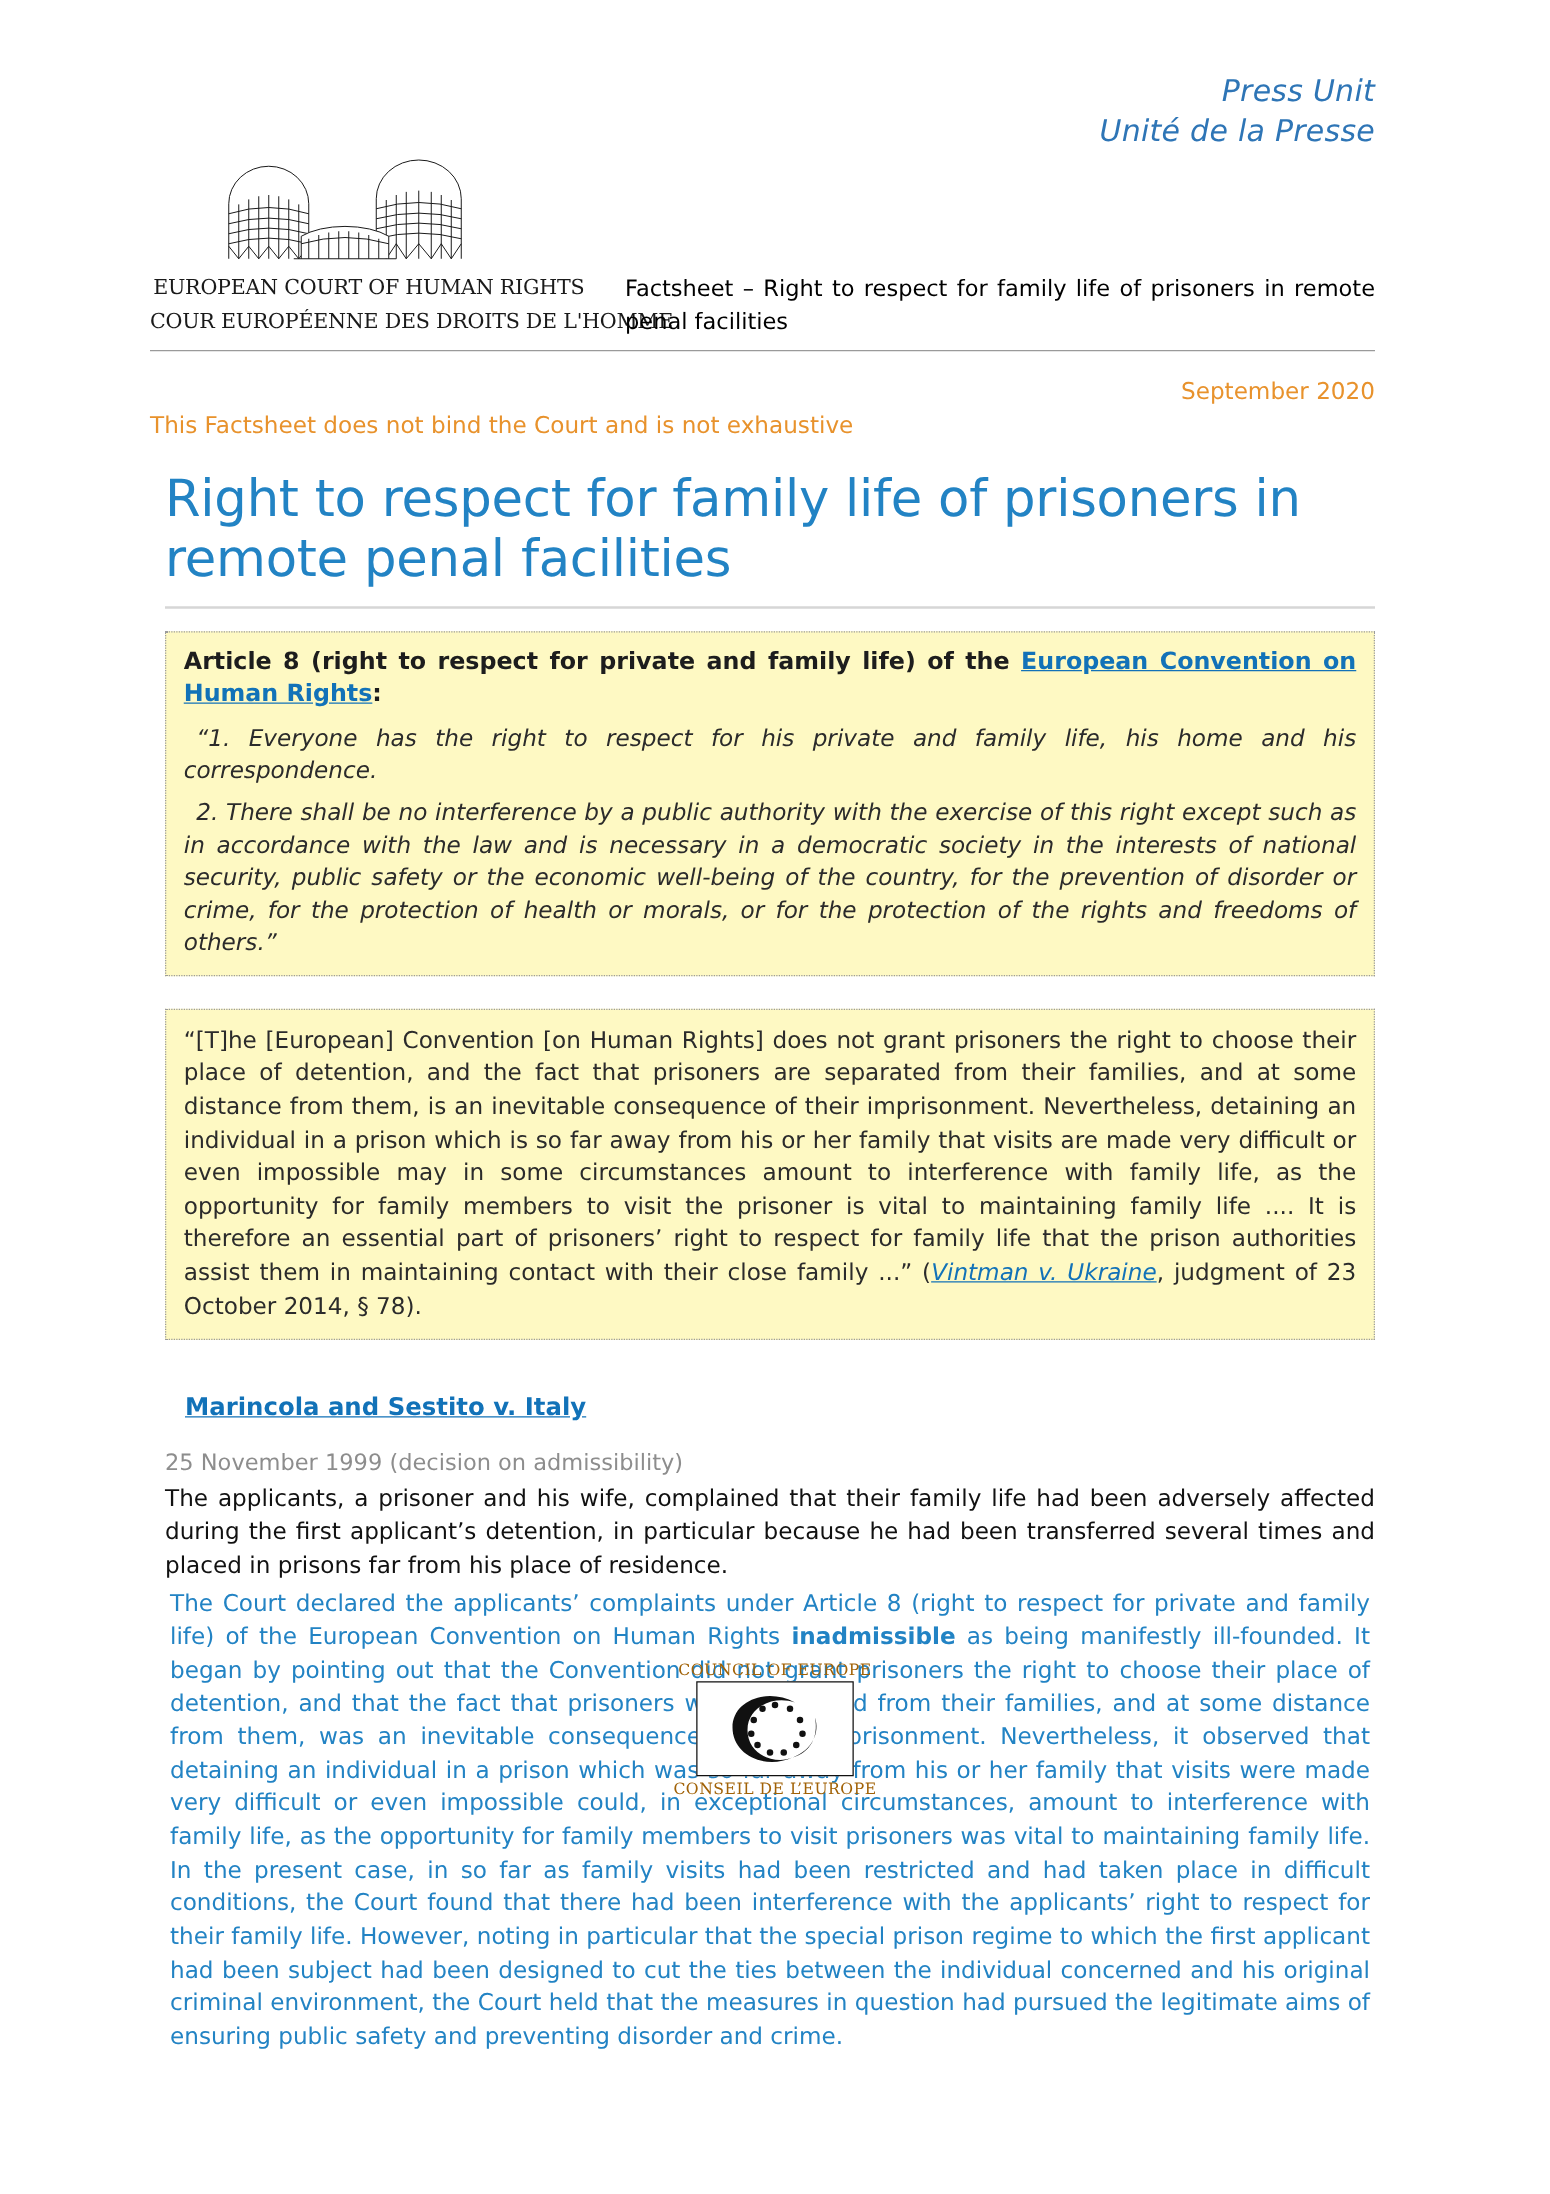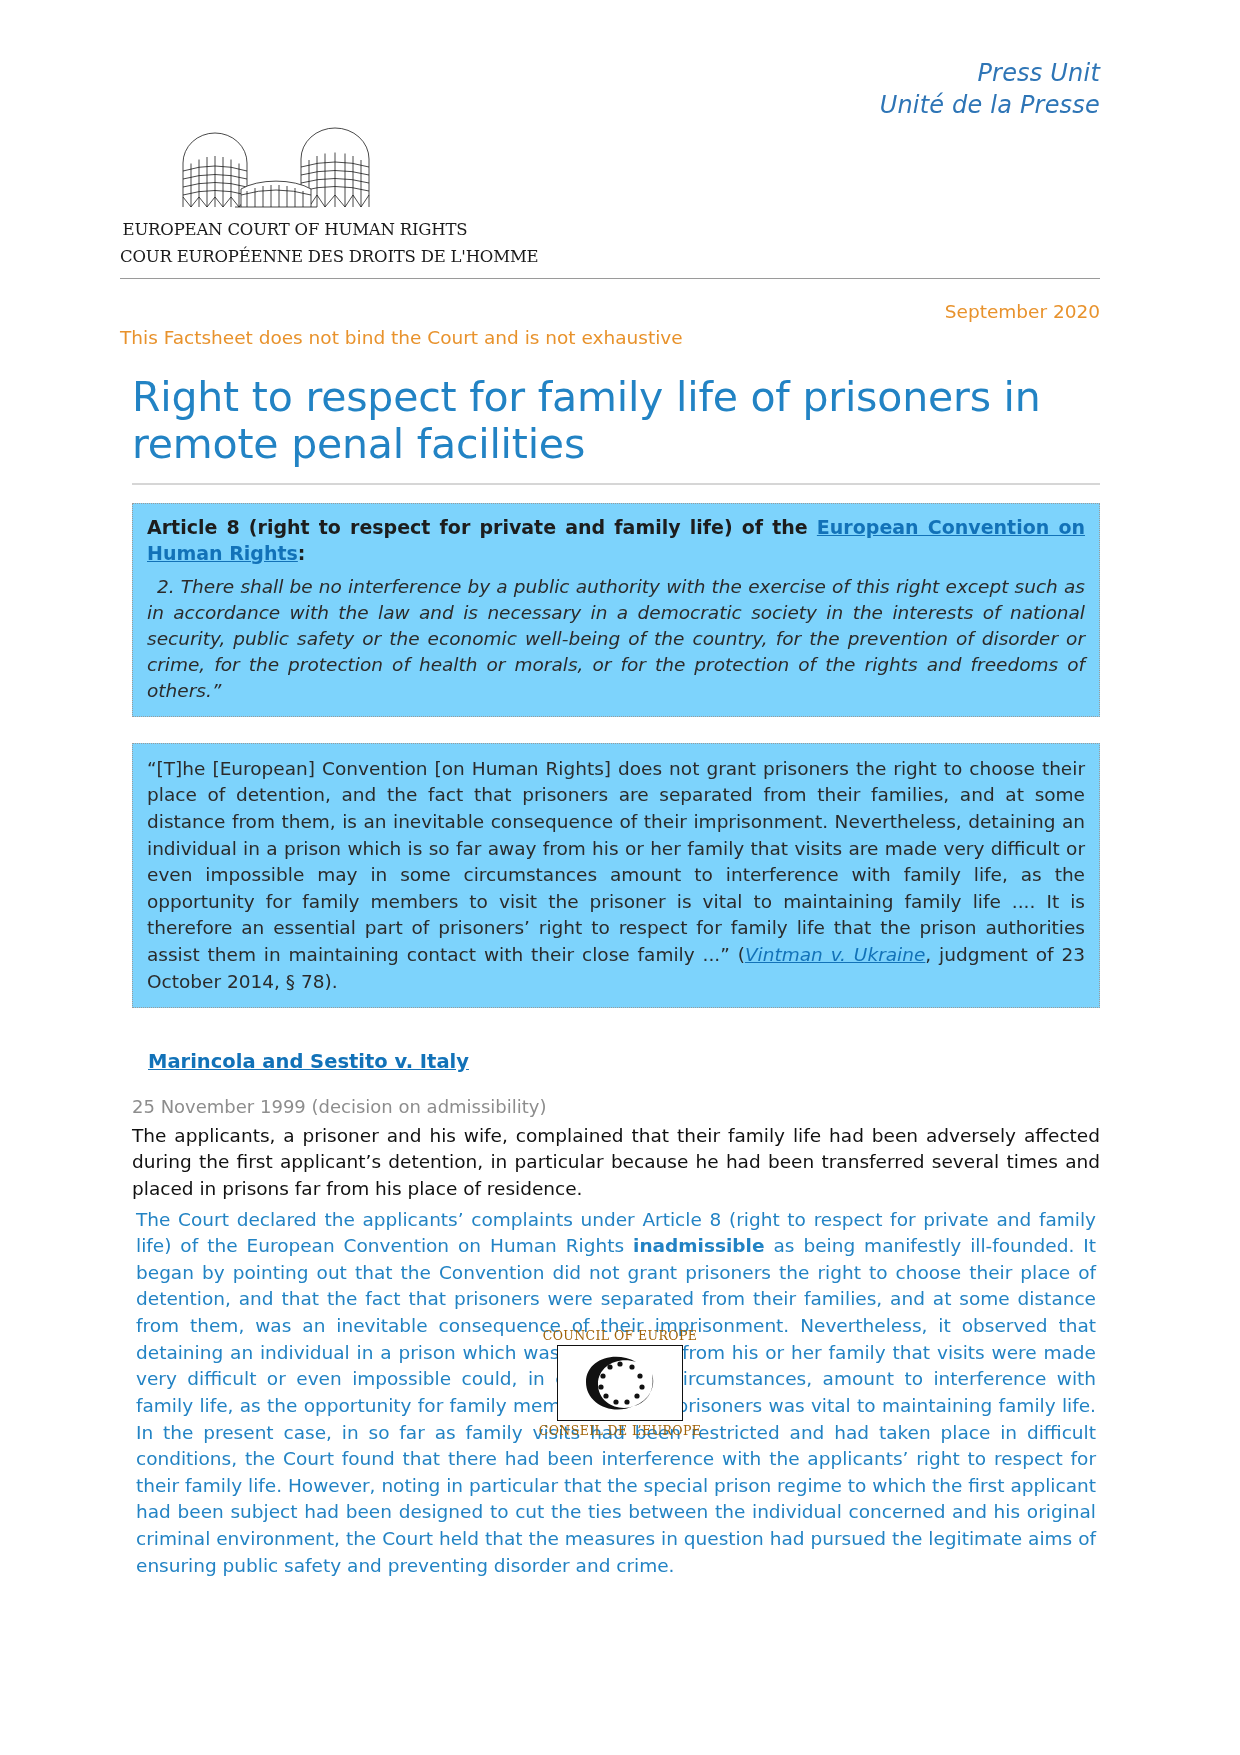--- a/index.html
+++ b/index.html
@@ -99,21 +99,21 @@
   }
   .title-rule {
     border: 0;
     border-top: 2px solid #d6d6d6;
     margin: 14px 0 0 12px;
   }
 
   
   .quote-box {
     border: 1px dotted #9b9b9b;
-    background: #7dd3fc;
+    background: #fef9c3;
     margin: 18px 0 0 12px;
     padding: 10px 14px 12px 14px;
     box-sizing: border-box;
   }
   .quote-box.second {
     margin-top: 26px;
     padding: 12px 14px 12px 14px;
   }
   .art-head {
     font-size: 19px;
@@ -244,31 +244,33 @@
 
           <path d="M76 80 L76 62 A44 20 0 0 1 146 62 L146 80" fill="#ffffff"></path>
           <path d="M76 68 Q111 58 146 68"></path>
           <path d="M82 64 L82 80 M90 61 L90 80 M98 59 L98 80 M106 58 L106 80 M114 58 L114 80 M122 59 L122 80 M130 61 L130 80 M138 64 L138 80"></path>
           <path d="M70 80 L152 80"></path>
         </g>
       </svg>
       <div class="echr-name">EUROPEAN COURT OF HUMAN RIGHTS</div>
       <div class="echr-name l2">COUR EUROPÉENNE DES DROITS DE L'HOMME</div>
     </div>
+    <div class="factsheet-title">Factsheet – Right to respect for family life of prisoners in remote penal facilities</div>
   </div>
   <hr class="header-rule">
 
   <div class="date-line">September 2020</div>
   <div class="disclaimer-line">This Factsheet does not bind the Court and is not exhaustive</div>
 
   <h1 class="doc-title">Right to respect for family life of prisoners in remote penal facilities</h1>
   <hr class="title-rule">
 
   <div class="quote-box">
     <p class="art-head"><span>Article 8 (right to respect for private and family life) of the </span><a class="link" href="#">European Convention on Human Rights</a><span>:</span></p>
+    <p class="art-para">“1. Everyone has the right to respect for his private and family life, his home and his correspondence.</p>
     <p class="art-para tight">2. There shall be no interference by a public authority with the exercise of this right except such as in accordance with the law and is necessary in a democratic society in the interests of national security, public safety or the economic well-being of the country, for the prevention of disorder or crime, for the protection of health or morals, or for the protection of the rights and freedoms of others.”</p>
   </div>
 
   <div class="quote-box second">
     <p class="vintman-para"><span>“[T]he [European] Convention [on Human Rights] does not grant prisoners the right to choose their place of detention, and the fact that prisoners are separated from their families, and at some distance from them, is an inevitable consequence of their imprisonment. Nevertheless, detaining an individual in a prison which is so far away from his or her family that visits are made very difficult or even impossible may in some circumstances amount to interference with family life, as the opportunity for family members to visit the prisoner is vital to maintaining family life .... It is therefore an essential part of prisoners’ right to respect for family life that the prison authorities assist them in maintaining contact with their close family ...” (</span><a class="caselink" href="#">Vintman v. Ukraine</a><span>, judgment of 23 October 2014, § 78).</span></p>
   </div>
 
   <div class="case-block">
     <a class="case-title" href="#">Marincola and Sestito v. Italy</a>
     <p class="case-date">25 November 1999 (decision on admissibility)</p>

